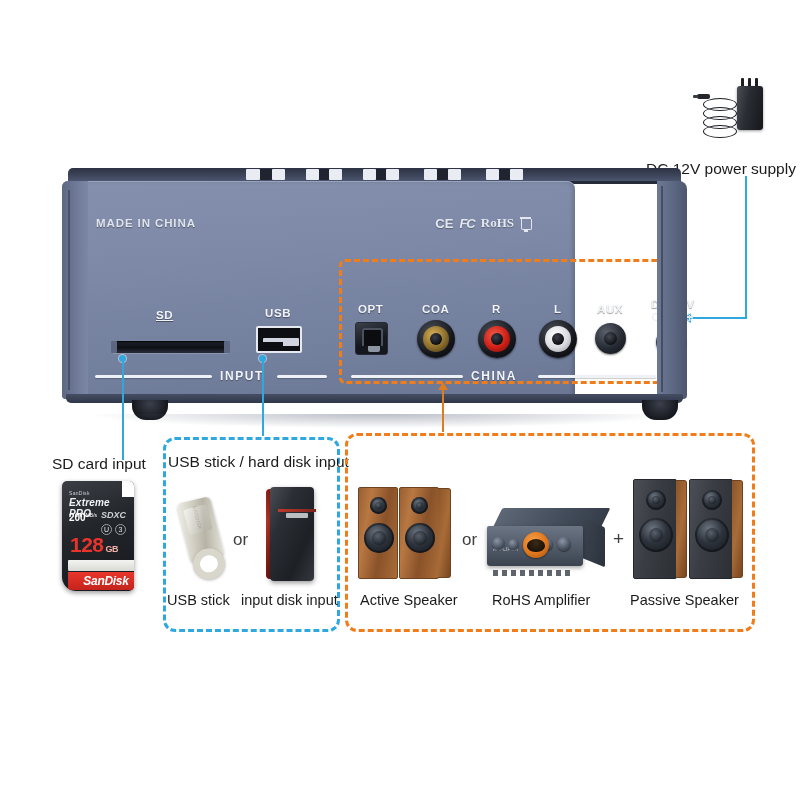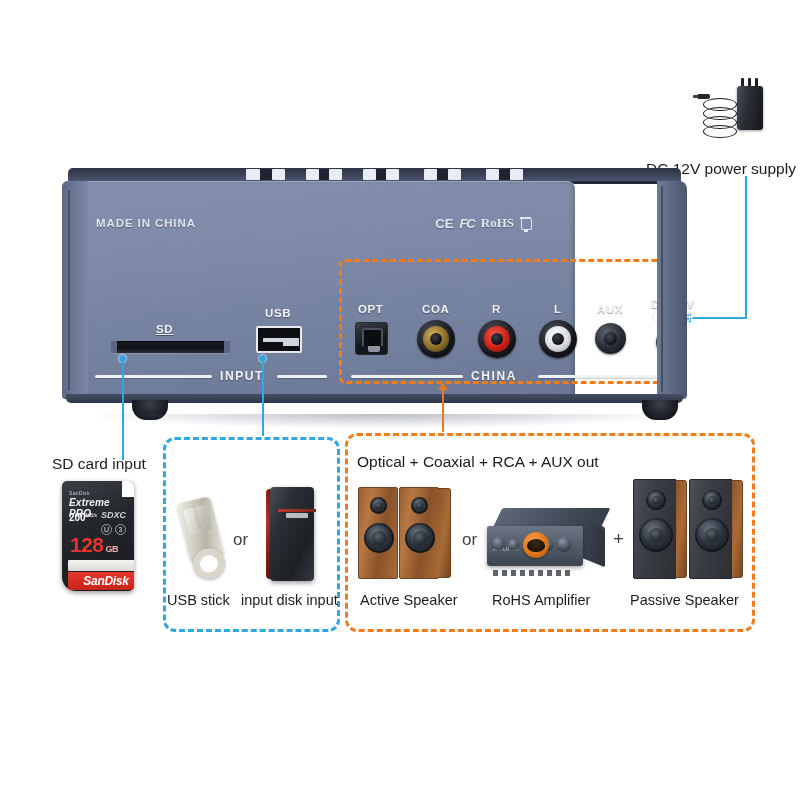--- a/index.html
+++ b/index.html
@@ -492,21 +492,21 @@
         <span>CE</span>
         <span class="fc">FC</span>
         <span class="rohs">RoHS</span>
         <span class="weee">
             <i></i>
           </span>
       </div>
 
       <div class="dash-port-box" style="left:277px; top:78px; width:330px; height:125px;"></div>
 
-      <div class="port-label" style="left:94px; top:142px;text-decoration:underline;">SD</div>
+      <div class="port-label" style="left:94px; top:128px;text-decoration:underline;">SD</div>
       <div class="sd-slot"></div>
 
       <div class="port-label" style="left:203px; top:126px;">USB</div>
       <div class="usb-port">
           <i></i>
         </div>
 
       <div class="port-label" style="left:296px; top:122px;">OPT</div>
       <div class="opt-port">
           <i></i>
@@ -591,20 +591,21 @@
     <div class="cap128">
       <span>128</span><span class="gb">GB</span>
     </div>
     <div class="whitebar"></div>
     <div class="redbar">
       <b>SanDisk</b>
     </div>
   </div>
 
   <div class="dashbox blue" style="left:163px; top:437px; width:177px; height:195px;"></div>
+  <div class="cap" style="left:168px; top:453px;">USB stick / hard disk input</div>
 
   <div class="usbstick">
     <div class="body">
       <div class="txt">SANDISK</div>
     </div>
     <div class="ring"></div>
   </div>
 
   <div class="glyph or" style="left:233px; top:530px;">or</div>
 
@@ -613,21 +614,20 @@
     <div class="face">
       <div class="stripe"></div>
       <div class="logo"></div>
     </div>
   </div>
 
   <div class="cap small" style="left:167px; top:592px;">USB stick</div>
   <div class="cap small" style="left:241px; top:592px;">input disk input</div>
 
   <div class="dashbox orange" style="left:345px; top:433px; width:410px; height:199px;"></div>
-  <div class="cap" style="left:357px; top:453px;">Optical + Coaxial + RCA + AUX out</div>
 
   <div class="spk-pair" style="left:358px; top:487px; width:100px; height:92px;">
     <div class="cab" style="left:0; width:40px; height:92px;">
       <div class="drv" style="left:11px; top:9px; width:17px; height:17px;"></div>
       <div class="drv" style="left:5px; top:35px; width:30px; height:30px;"></div>
     </div>
     <div class="cab" style="left:41px; width:40px; height:92px;">
       <div class="drv" style="left:11px; top:9px; width:17px; height:17px;"></div>
       <div class="drv" style="left:5px; top:35px; width:30px; height:30px;"></div>
       <div class="side"></div>

